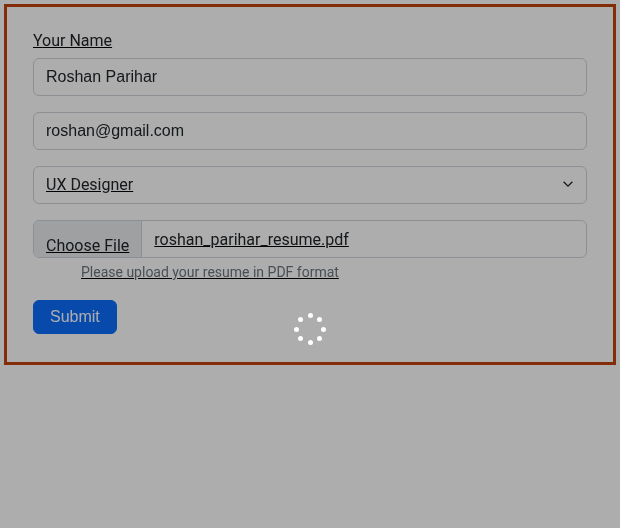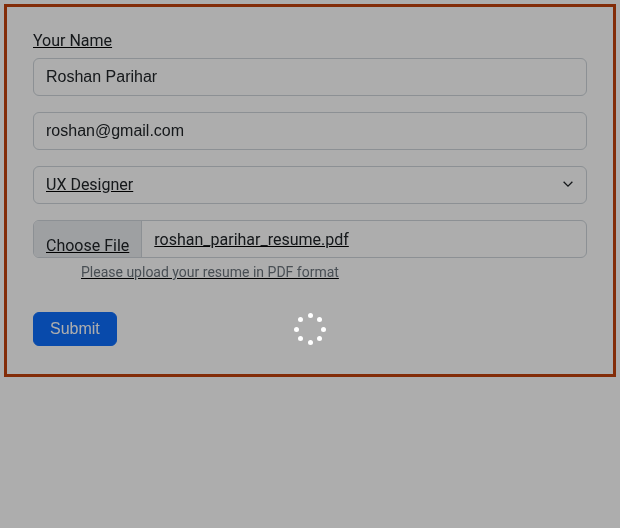--- a/index.html
+++ b/index.html
@@ -99,21 +99,21 @@
     }
     .btn-primary {
       display: inline-block;
       padding: 7px 16px;
       font-size: 16px;
       color: #fff;
       background: #0d6efd;
       border: 1px solid #0d6efd;
       border-radius: 6px;
       cursor: pointer;
-      margin-top: 16px;
+      margin-top: 4px;
     }
     .overlay {
       position: absolute;
       top: 0;
       left: 0;
       width: 620px;
       height: 528px;
       background: rgba(0,0,0,0.32);
       display: flex;
       align-items: center;

